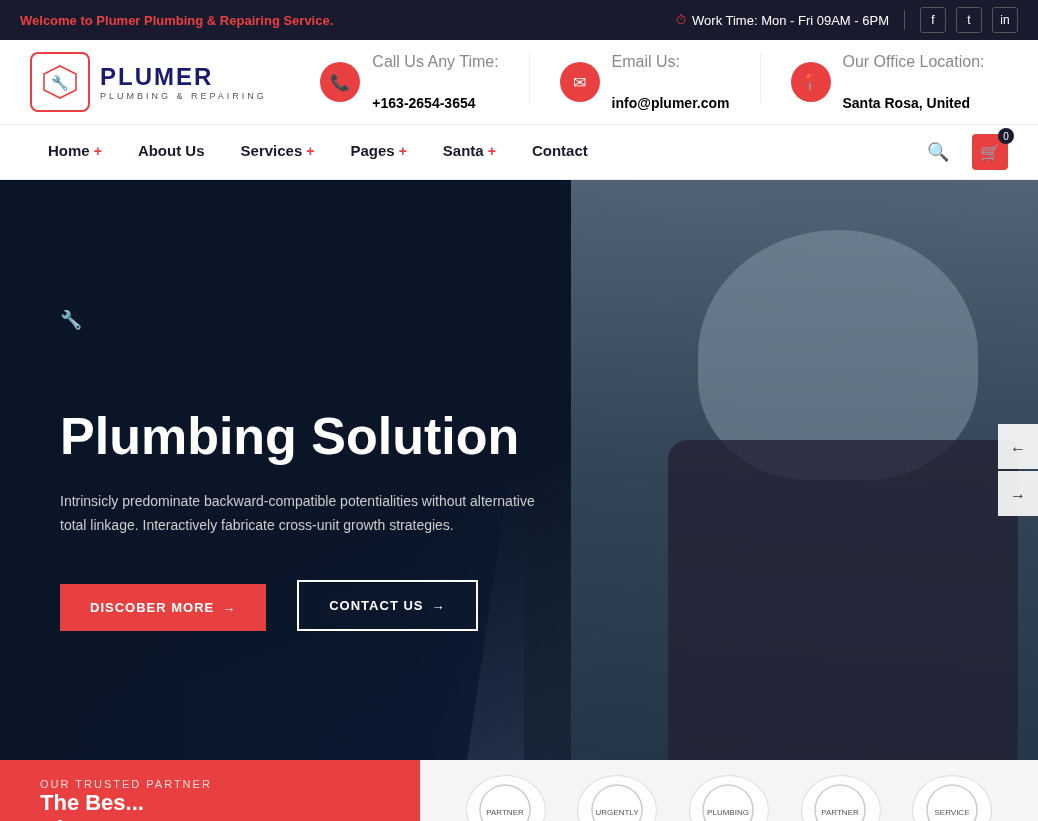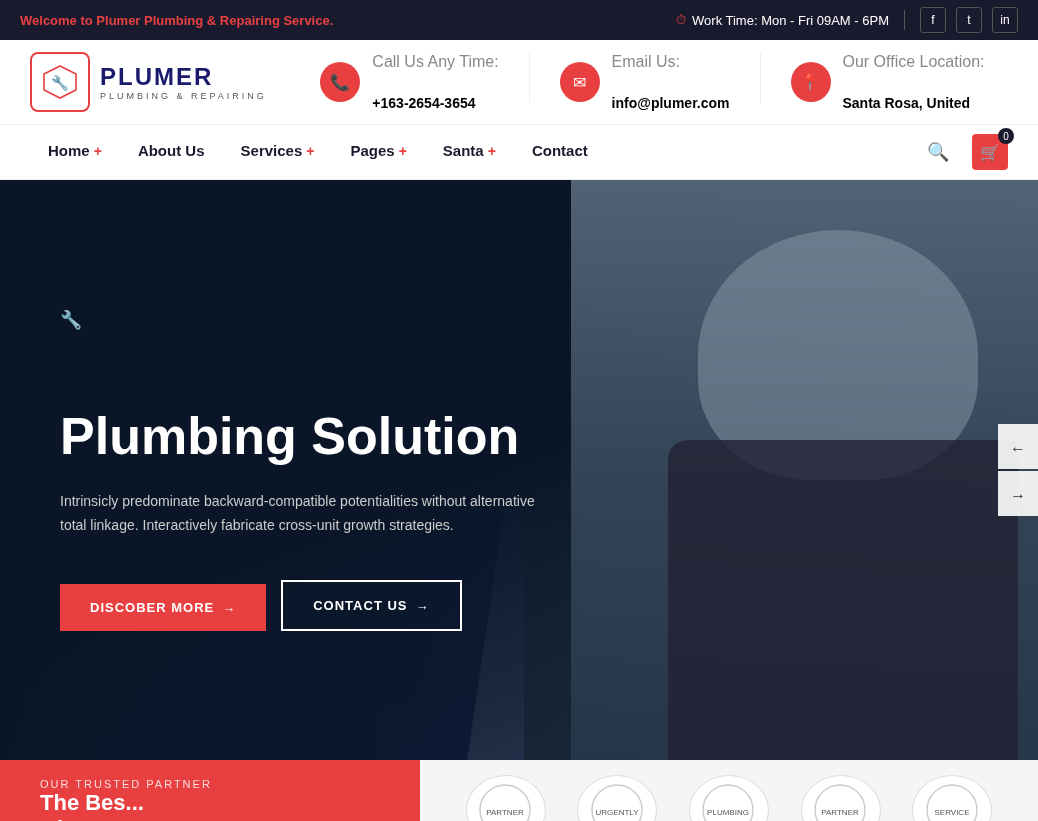--- a/index.html
+++ b/index.html
@@ -227,20 +227,21 @@
       color: white;
       border: 2px solid white;
       padding: 16px 30px;
       font-size: 13px;
       font-weight: bold;
       letter-spacing: 1px;
       cursor: pointer;
       display: flex;
       align-items: center;
       gap: 8px;
+      margin-left: 16px;
     }
 
     
     .slider-arrows {
       position: absolute;
       right: 0;
       top: 50%;
       transform: translateY(-50%);
       z-index: 10;
       display: flex;

